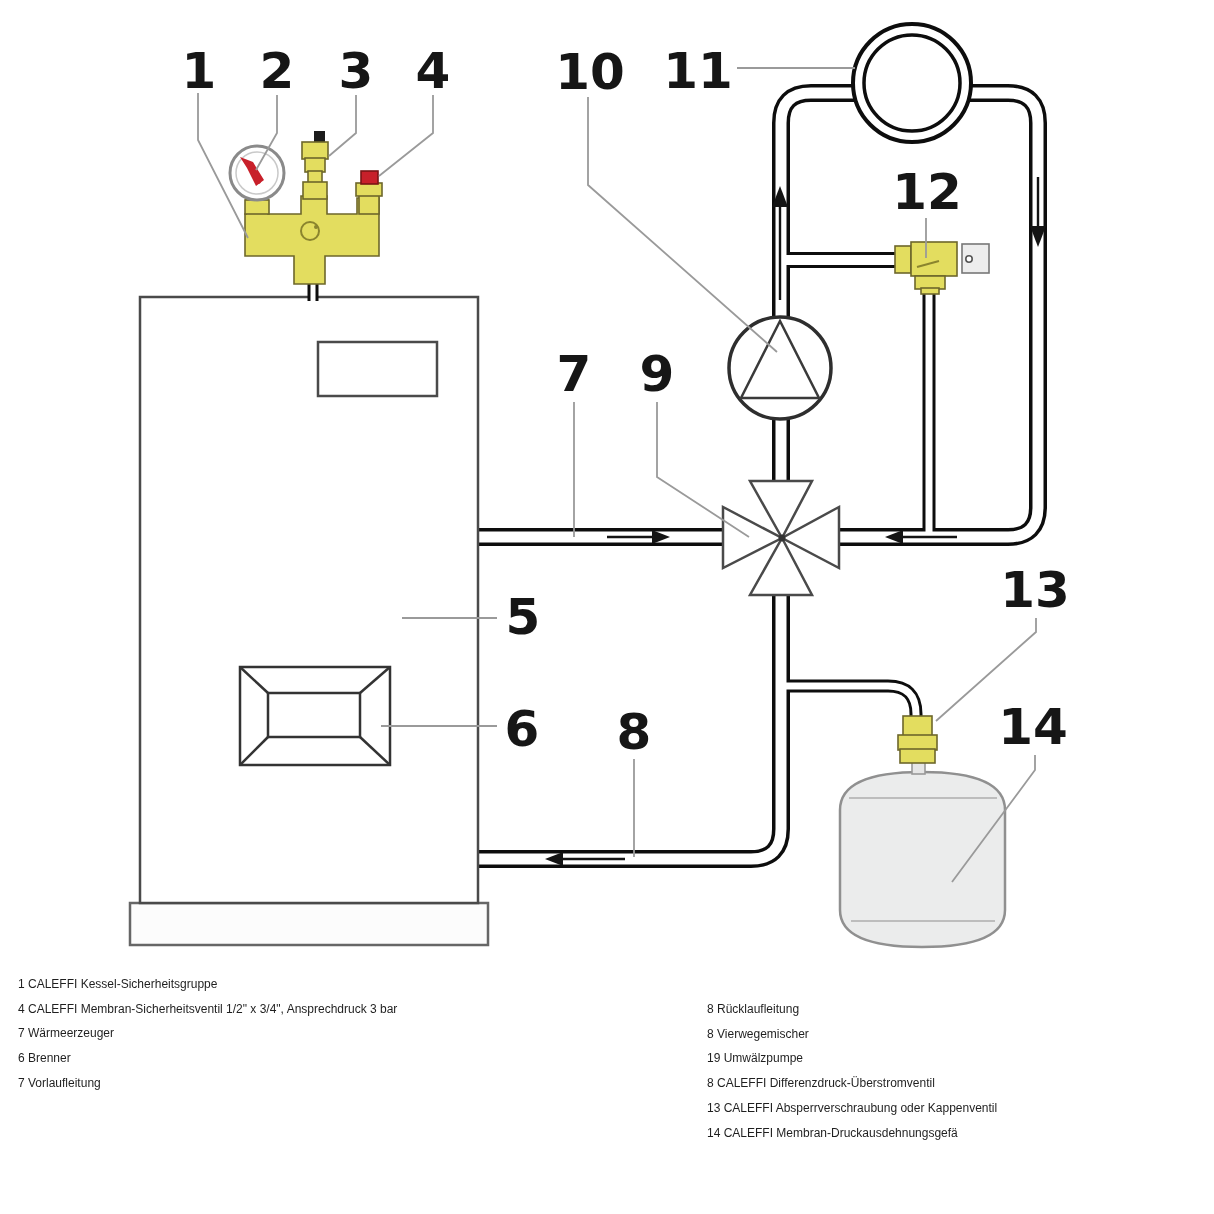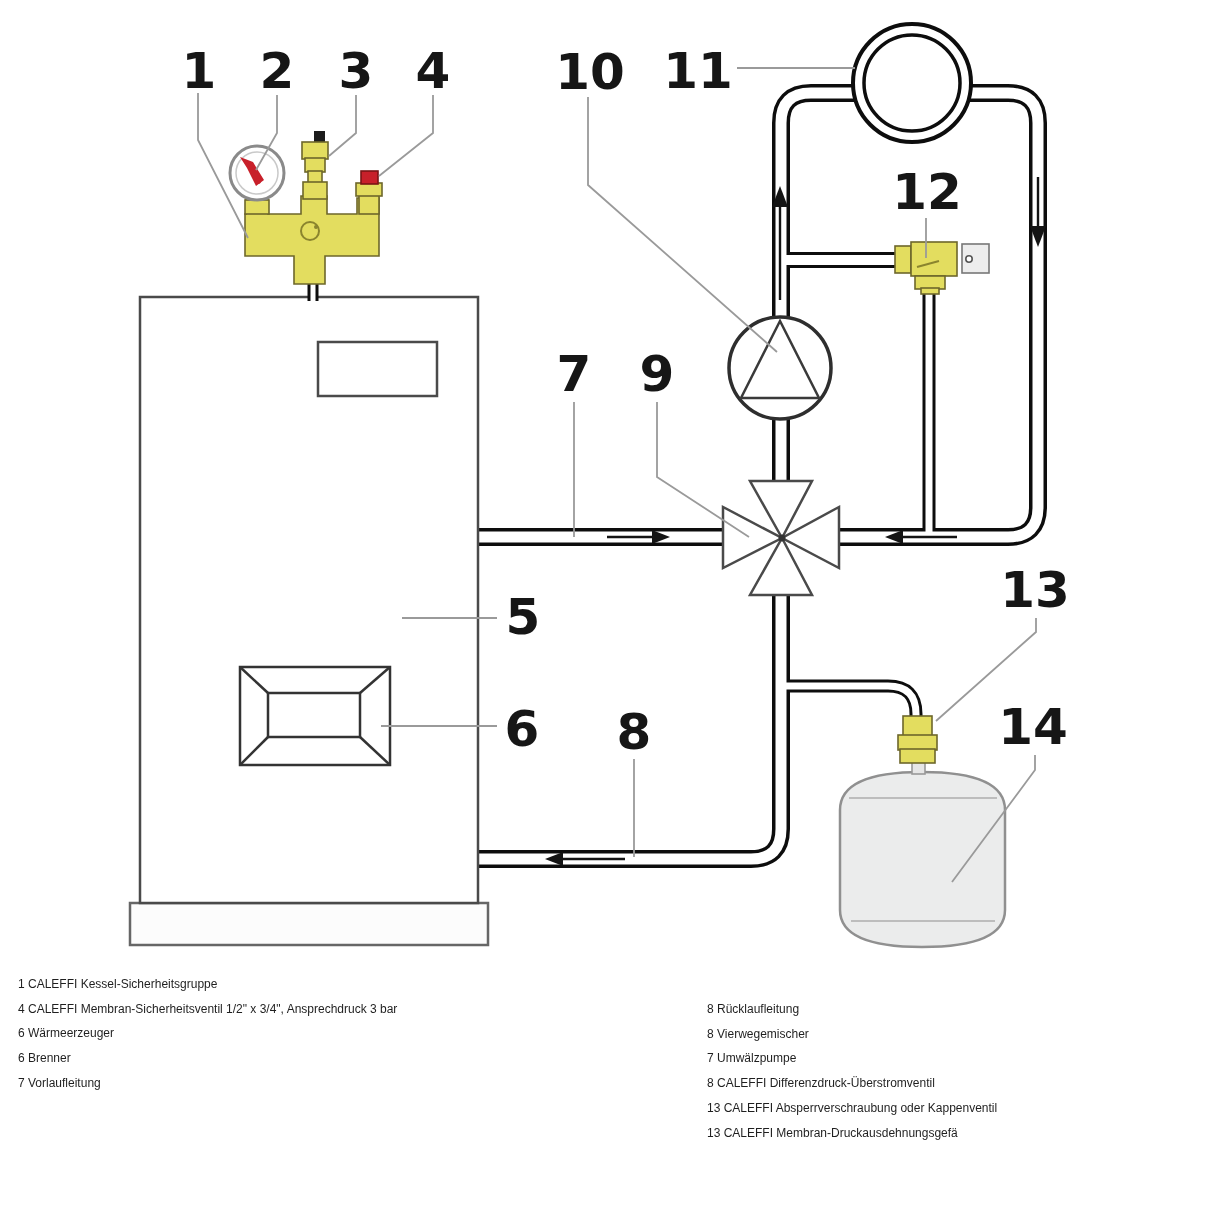--- a/index.html
+++ b/index.html
@@ -191,25 +191,25 @@
     <text class="callout" x="522" y="746">6</text>
     <text class="callout" x="634" y="749">8</text>
     <text class="callout" x="1035" y="607">13</text>
     <text class="callout" x="1033" y="744">14</text>
   </g>
 </svg>
 
   <div id="legend-left" class="legend-col">
     <div>1 CALEFFI Kessel-Sicherheitsgruppe</div>
     <div>4 CALEFFI Membran-Sicherheitsventil 1/2" x 3/4", Ansprechdruck 3 bar</div>
-    <div>6 Wärmeerzeuger</div>
+    <div>7 Wärmeerzeuger</div>
     <div>6 Brenner</div>
     <div>7 Vorlaufleitung</div>
   </div>
   <div id="legend-right" class="legend-col">
     <div>8 Rücklaufleitung</div>
     <div>8 Vierwegemischer</div>
-    <div>7 Umwälzpumpe</div>
+    <div>19 Umwälzpumpe</div>
     <div>8 CALEFFI Differenzdruck-Überstromventil</div>
     <div>13 CALEFFI Absperrverschraubung oder Kappenventil</div>
-    <div>13 CALEFFI Membran-Druckausdehnungsgefä</div>
+    <div>14 CALEFFI Membran-Druckausdehnungsgefä</div>
   </div>
 </div>
 
 </body></html>

